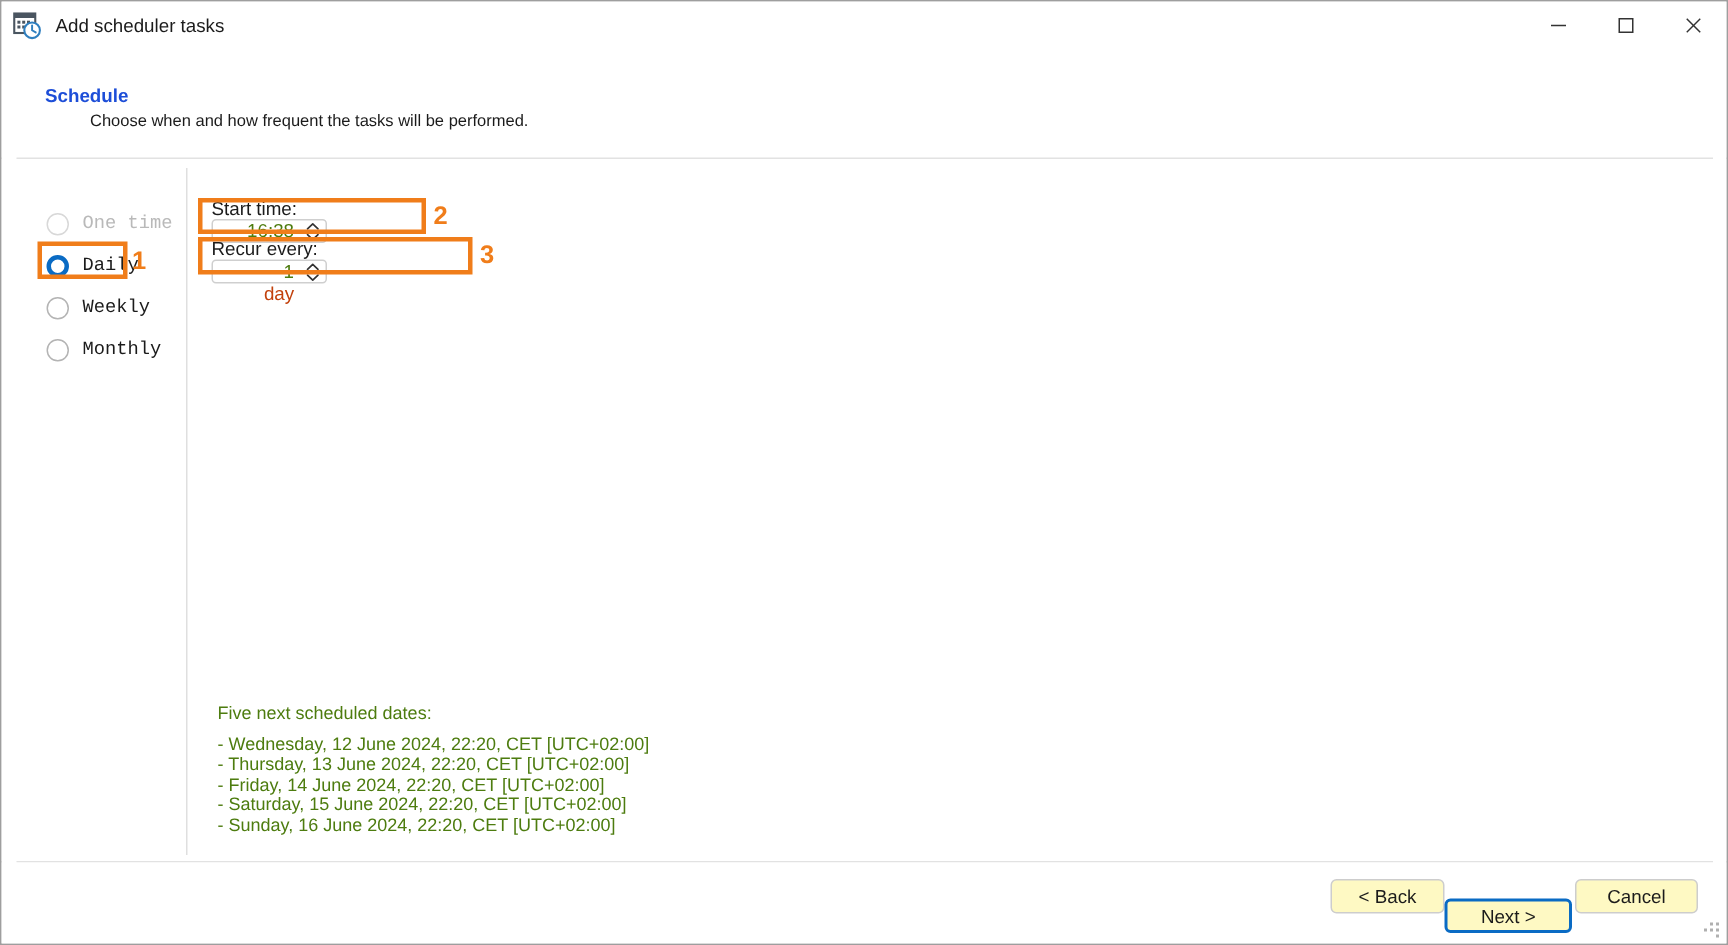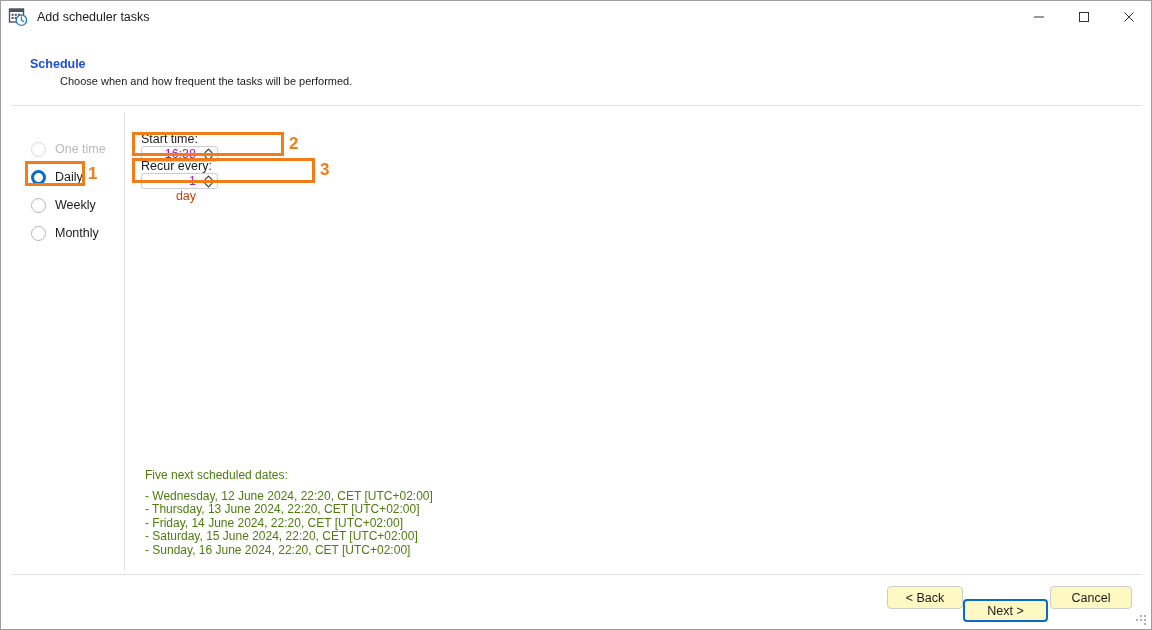--- a/index.html
+++ b/index.html
@@ -139,20 +139,21 @@
   .radio-row.disabled .radio-mark { border-color: #d8d8d8; }
   .radio-row.checked .radio-mark {
     border: 3.2px solid #0a6bc4;
     background: #fff;
   }
   .radio-label {
     margin-left: 9px;
     font-size: 12.5px;
     color: #1b1b1b;
     white-space: nowrap;
+    font-family: Liberation Mono, monospace;
   }
   .radio-row.disabled .radio-label { color: #b9b9b9; }
 
   
   .form-panel {
     position: absolute;
     left: 140px;
     top: 26px;
   }
   .form-row {
@@ -176,21 +177,21 @@
     background: #fff;
     display: flex;
     align-items: center;
     box-sizing: border-box;
   }
   .spin-value {
     flex: 1 1 auto;
     text-align: right;
     padding-right: 4px;
     font-size: 12.5px;
-    color: #a21caf;
+    color: #4d7c0f;
   }
   .spin-arrows {
     width: 17px;
     height: 100%;
     display: flex;
     flex-direction: column;
     align-items: center;
     justify-content: center;
     gap: 1px;
     flex: 0 0 auto;

